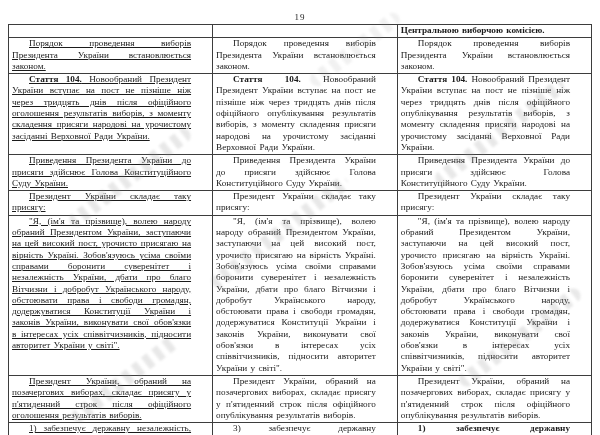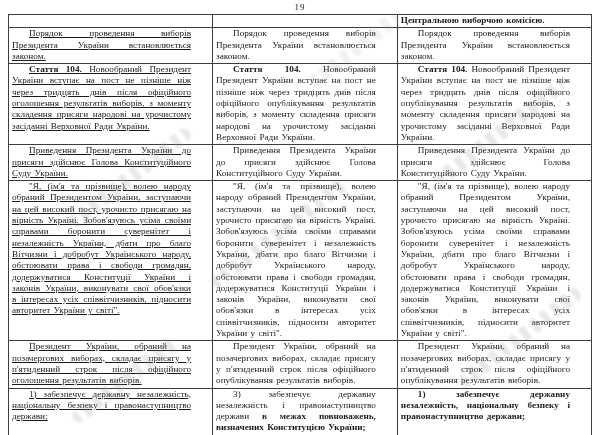--- a/index.html
+++ b/index.html
@@ -2,21 +2,21 @@
 <html lang="uk"><head>
 <meta charset="utf-8">
 <style>
   html,body{margin:0;padding:0}
   body{
     width:600px;height:435px;overflow:hidden;position:relative;
     background:#ffffff;color:#1b1b1b;
     font-family:"Liberation Serif","DejaVu Serif",serif;
   }
   .page-number{
-    text-align:center;font-size:9px;line-height:11px;padding-top:2px;
+    text-align:center;font-size:9px;line-height:11px;padding-top:12px;
     letter-spacing:1px;
   }
   table.cmp{
     border-collapse:collapse;table-layout:fixed;
     width:584px;margin:1px 8px 0 8px;
   }
   table.cmp col.c0{width:35%}
   table.cmp col.c1{width:31.7%}
   table.cmp col.c2{width:33.3%}
   table.cmp td{
@@ -97,20 +97,31 @@
           </td>
           <td class="col1">
             <p class="para"><span>Приведення Президента України до присяги здійснює Голова Конституційного Суду України.</span></p>
           </td>
           <td class="col2">
             <p class="para"><span>Приведення Президента України до присяги здійснює Голова Конституційного Суду України.</span></p>
           </td>
         </tr>
         <tr>
           <td class="col0">
+            <p class="para"><span>Президент України складає таку присягу:</span></p>
+          </td>
+          <td class="col1">
+            <p class="para"><span>Президент України складає таку присягу:</span></p>
+          </td>
+          <td class="col2">
+            <p class="para"><span>Президент України складає таку присягу:</span></p>
+          </td>
+        </tr>
+        <tr>
+          <td class="col0">
             <p class="para"><span>"Я, (ім'я та прізвище), волею народу обраний Президентом України, заступаючи на цей високий пост, урочисто присягаю на вірність Україні. Зобов'язуюсь усіма своїми справами боронити суверенітет і незалежність України, дбати про благо Вітчизни і добробут Українського народу, обстоювати права і свободи громадян, додержуватися Конституції України і законів України, виконувати свої обов'язки в інтересах усіх співвітчизників, підносити авторитет України у світі".</span></p>
           </td>
           <td class="col1">
             <p class="para"><span>"Я, (ім'я та прізвище), волею народу обраний Президентом України, заступаючи на цей високий пост, урочисто присягаю на вірність Україні. Зобов'язуюсь усіма своїми справами боронити суверенітет і незалежність України, дбати про благо Вітчизни і добробут Українського народу, обстоювати права і свободи громадян, додержуватися Конституції України і законів України, виконувати свої обов'язки в інтересах усіх співвітчизників, підносити авторитет України у світі".</span></p>
           </td>
           <td class="col2">
             <p class="para"><span>"Я, (ім'я та прізвище), волею народу обраний Президентом України, заступаючи на цей високий пост, урочисто присягаю на вірність Україні. Зобов'язуюсь усіма своїми справами боронити суверенітет і незалежність України, дбати про благо Вітчизни і добробут Українського народу, обстоювати права і свободи громадян, додержуватися Конституції України і законів України, виконувати свої обов'язки в інтересах усіх співвітчизників, підносити авторитет України у світі".</span></p>
           </td>
         </tr>
         <tr>

